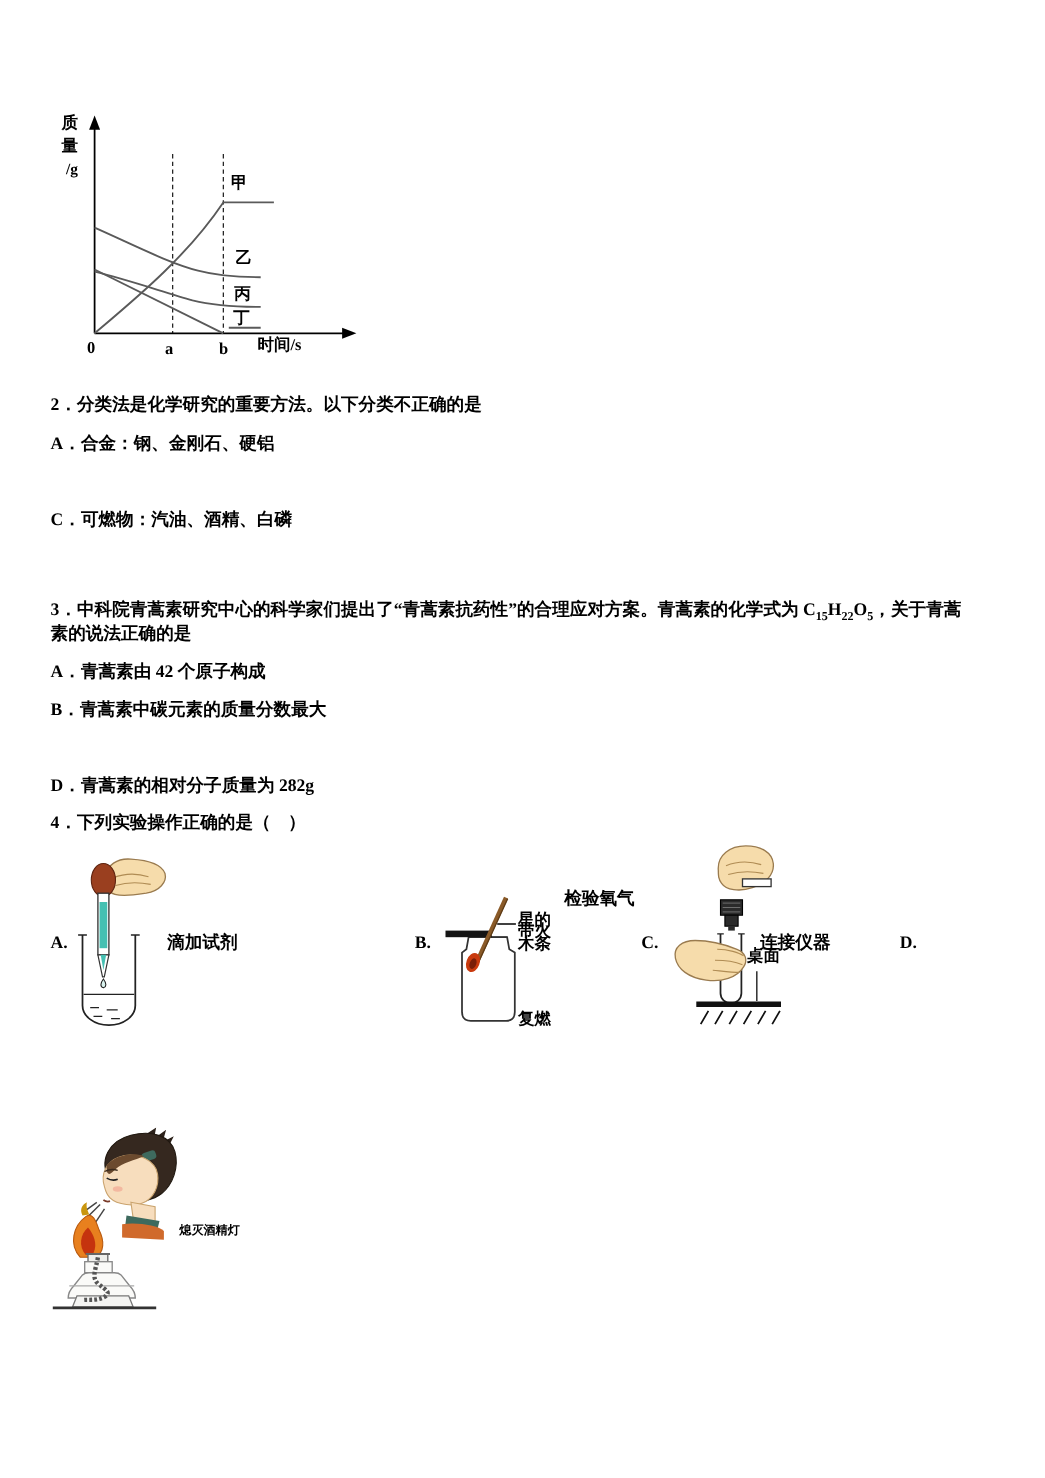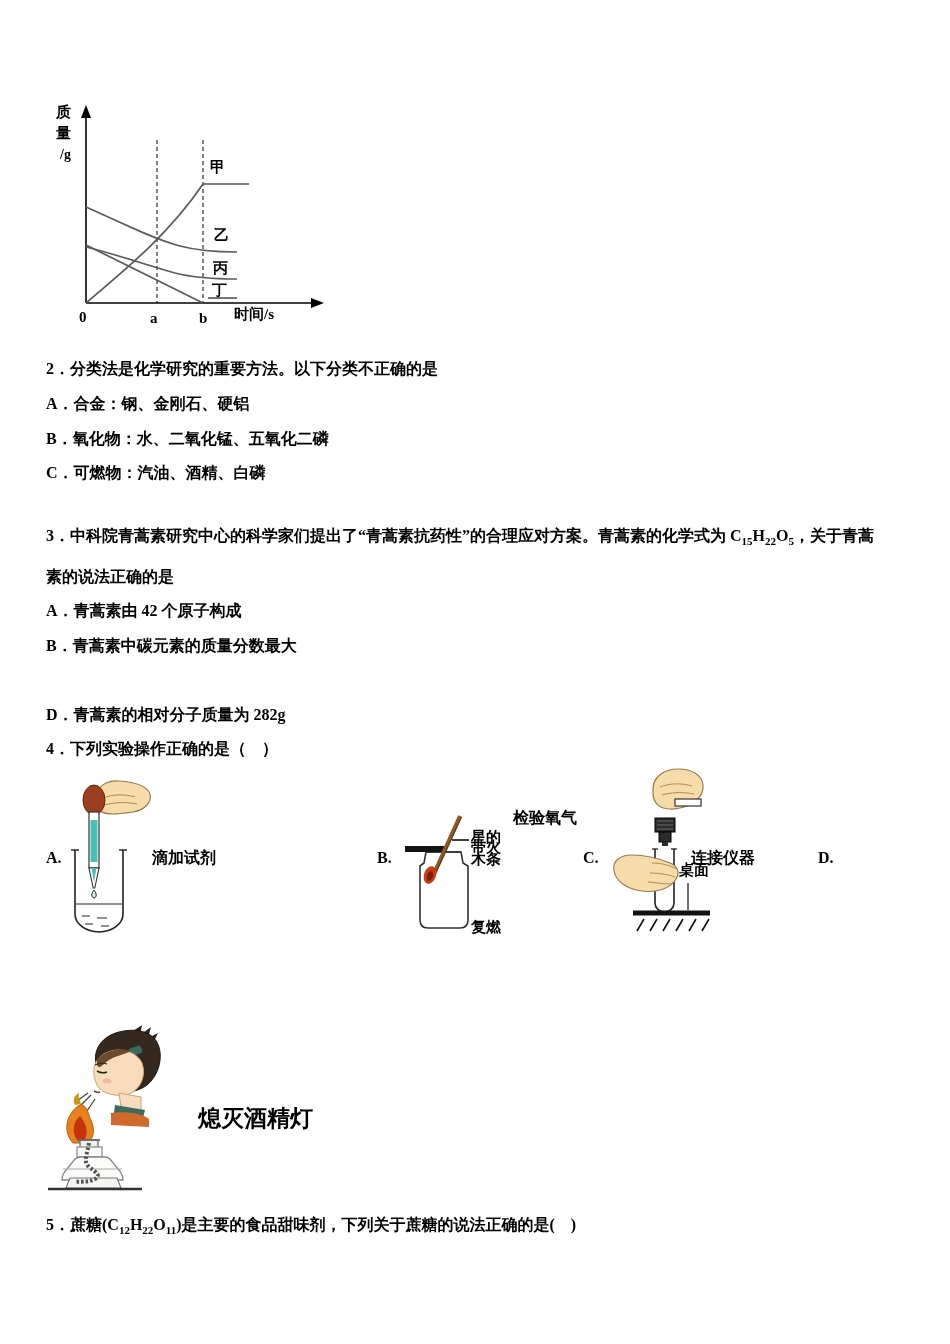--- a/index.html
+++ b/index.html
@@ -58,28 +58,25 @@
   <span class="abs t15" style="left:150px;top:309px;">a</span>
   <span class="abs t15" style="left:199px;top:309px;">b</span>
   <span class="abs t15" style="left:234px;top:305px;">时间/s</span>
 
   <div class="abs t16 optline" style="left:46px;top:359px;">
     <span>2．</span><span>分类法是化学研究的重要方法。以下分类不正确的是</span>
   </div>
   <div class="abs t16 optline" style="left:46px;top:394px;">
     <span>A．</span><span>合金：钢、金刚石、硬铝</span>
   </div>
-  <div class="abs t16 optline" style="left:46px;top:429px;">
-    <span>B．</span><span>氧化物：水、二氧化锰、五氧化二磷</span>
-  </div>
   <div class="abs t16 optline" style="left:46px;top:463px;">
     <span>C．</span><span>可燃物：汽油、酒精、白磷</span>
   </div>
 
-  <div class="abs t16 optline" style="left:46px;top:526px;">
+  <div class="abs t16 optline" style="left:46px;top:545px;">
     <span>3．</span><span>中科院青蒿素研究中心的科学家们提出了“青蒿素抗药性”的合理应对方案。青蒿素的化学式为 </span><span><span>C</span><sub>15</sub><span>H</span><sub>22</sub><span>O</span><sub>5</sub></span><span>，关于青蒿</span>
   </div>
   <div class="abs t16" style="left:46px;top:567px;">素的说法正确的是</div>
   <div class="abs t16 optline" style="left:46px;top:601px;">
     <span>A．</span><span>青蒿素由 42 个原子构成</span>
   </div>
   <div class="abs t16 optline" style="left:46px;top:636px;">
     <span>B．</span><span>青蒿素中碳元素的质量分数最大</span>
   </div>
   <div class="abs t16 optline" style="left:46px;top:705px;">
@@ -207,19 +204,16 @@
       <rect x="35" y="115" width="18" height="13" fill="#efefec" stroke="#666" stroke-width="1.2"></rect>
       <line x1="33" y1="115" x2="55" y2="115" stroke="#666" stroke-width="1.6"></line>
       <rect x="32" y="122" width="25" height="10" fill="#fafaf8" stroke="#888" stroke-width="1.2"></rect>
       <path d="M17,155 Q17,149 22,144 L30,134 Q32,132 36,132 L59,132 Q63,132 65,134 L73,144 Q78,149 78,155 Z" fill="#fafaf8" stroke="#888" stroke-width="1.3"></path>
       <line x1="18" y1="144" x2="77" y2="144" stroke="#aaa" stroke-width="1"></line>
       <path d="M21,163 L25,153 L72,153 L76,163 Z" fill="#f4f4f2" stroke="#777" stroke-width="1.2"></path>
       <path d="M44,118 C42,130 38,136 44,142 C52,148 56,150 50,154 C42,158 34,156 30,157" fill="none" stroke="#555" stroke-width="4" stroke-dasharray="2.5,2"></path>
       <line x1="3" y1="164" x2="97" y2="164" stroke="#333" stroke-width="2.5"></line>
     </g>
   </svg>
-  <span class="abs t16" style="left:163px;top:1109px;font-size:23px;margin-left:35px;">熄灭酒精灯</span>
-
-  <div class="abs t16 optline" style="left:46px;top:1215px;">
-    <span>5．</span><span>蔗糖(</span><span><span>C</span><sub>12</sub><span>H</span><sub>22</sub><span>O</span><sub>11</sub></span><span>)是主要的食品甜味剂，下列关于蔗糖的说法正确的是(　)</span>
-  </div>
+  <span class="abs t16" style="left:163px;top:1109px;font-size:11px;">熄灭酒精灯</span>
+
 
 </div>
 
 </body></html>

